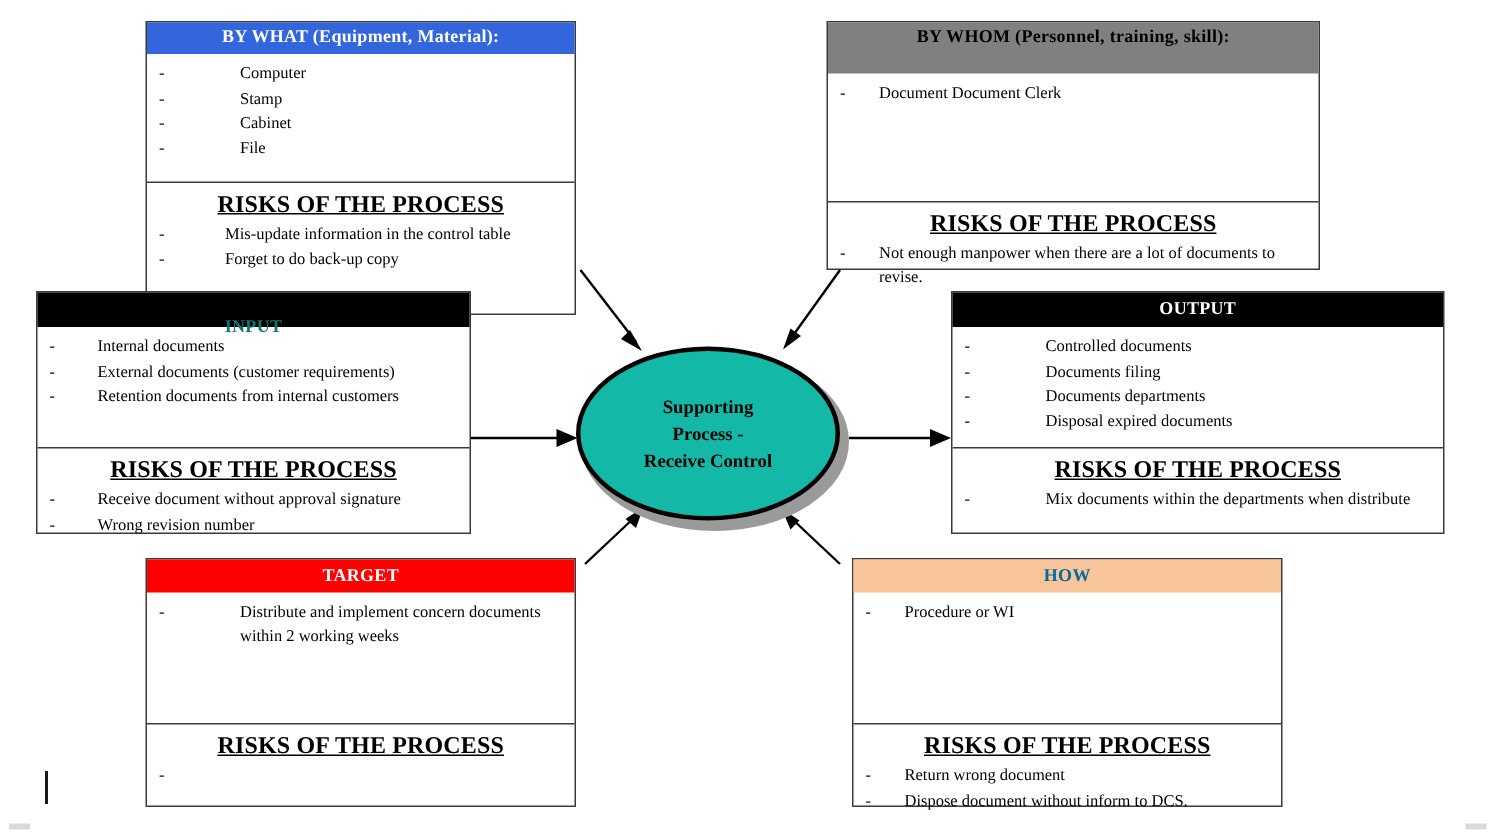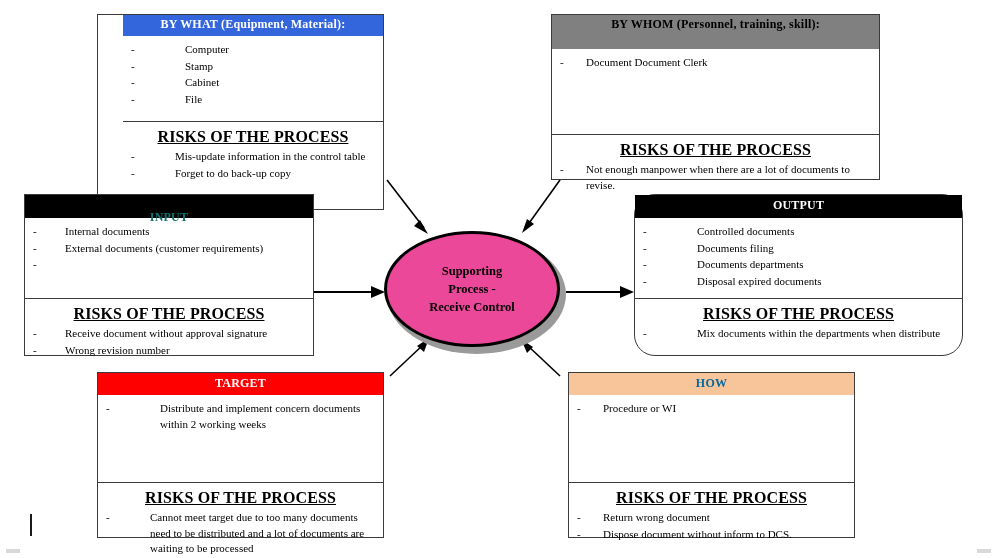--- a/index.html
+++ b/index.html
@@ -102,21 +102,21 @@
     background: #9a9a9a;
   }
   .ellipse-main {
     position: absolute;
     left: 0;
     top: 0;
     width: 176px;
     height: 116px;
     box-sizing: border-box;
     border-radius: 50%;
-    background: #ec4899;
+    background: #14b8a6;
     border: 3px solid #000000;
     display: flex;
     align-items: center;
     justify-content: center;
   }
   .ellipse-label {
     text-align: center;
     font-weight: bold;
     font-size: 12.5px;
     line-height: 1.45;
@@ -192,21 +192,21 @@
     <div class="ellipse-shadow"></div>
     <div class="ellipse-main">
       <div class="ellipse-label">
         <span>Supporting</span><br>
         <span>Process -</span><br>
         <span>Receive Control</span>
       </div>
     </div>
   </div>
 
-  <div class="box" id="box-by-what" style="left:97px; top:14px; width:287px; height:196px;padding-left:25px;">
+  <div class="box" id="box-by-what" style="left:97px; top:14px; width:287px; height:196px;">
     <div class="box-header" style="background:#3366DD; color:#FFFFFF; height:21px;">BY WHAT (Equipment, Material):</div>
     <div class="box-body" style="height:85px;">
       <ul class="items ind-wide">
         <li>
             <span class="dash">-</span>
             <span class="txt">Computer</span>
           </li>
         <li>
             <span class="dash">-</span>
             <span class="txt">Stamp</span>
@@ -264,39 +264,40 @@
         <li>
             <span class="dash">-</span>
             <span class="txt">Internal documents</span>
           </li>
         <li>
             <span class="dash">-</span>
             <span class="txt">External documents (customer requirements)</span>
           </li>
         <li>
             <span class="dash">-</span>
+            <span class="txt">Retention documents from internal customers</span>
           </li>
       </ul>
     </div>
     <div class="box-risks">
       <div class="risks-title">RISKS OF THE PROCESS</div>
       <ul class="items ind-narrow">
         <li>
             <span class="dash">-</span>
             <span class="txt">Receive document without approval signature</span>
           </li>
         <li>
             <span class="dash">-</span>
             <span class="txt">Wrong revision number</span>
           </li>
       </ul>
     </div>
   </div>
 
-  <div class="box" id="box-output" style="left:634px; top:194px; width:329px; height:162px;border-radius:21px;">
+  <div class="box" id="box-output" style="left:634px; top:194px; width:329px; height:162px;">
     <div class="box-header" style="background:#000000; color:#FFFFFF; height:23px; padding-top:4px;">OUTPUT</div>
     <div class="box-body" style="height:80px;">
       <ul class="items ind-wide">
         <li>
             <span class="dash">-</span>
             <span class="txt">Controlled documents</span>
           </li>
         <li>
             <span class="dash">-</span>
             <span class="txt">Documents filing</span>
@@ -330,21 +331,20 @@
             <span class="dash">-</span>
             <span class="txt">Distribute and implement concern documents within 2 working weeks</span>
           </li>
       </ul>
     </div>
     <div class="box-risks">
       <div class="risks-title">RISKS OF THE PROCESS</div>
       <ul class="items ind-mid">
         <li>
             <span class="dash">-</span>
-            <span class="txt">Cannot meet target due to too many documents need to be distributed and a lot of documents are waiting to be processed</span>
           </li>
       </ul>
     </div>
   </div>
 
   <div class="box" id="box-how" style="left:568px; top:372px; width:287px; height:166px;">
     <div class="box-header" style="background:#F8C49A; color:#0369a1; height:22px; padding-top:4px;">HOW</div>
     <div class="box-body" style="height:87px;">
       <ul class="items ind-tiny">
         <li>

